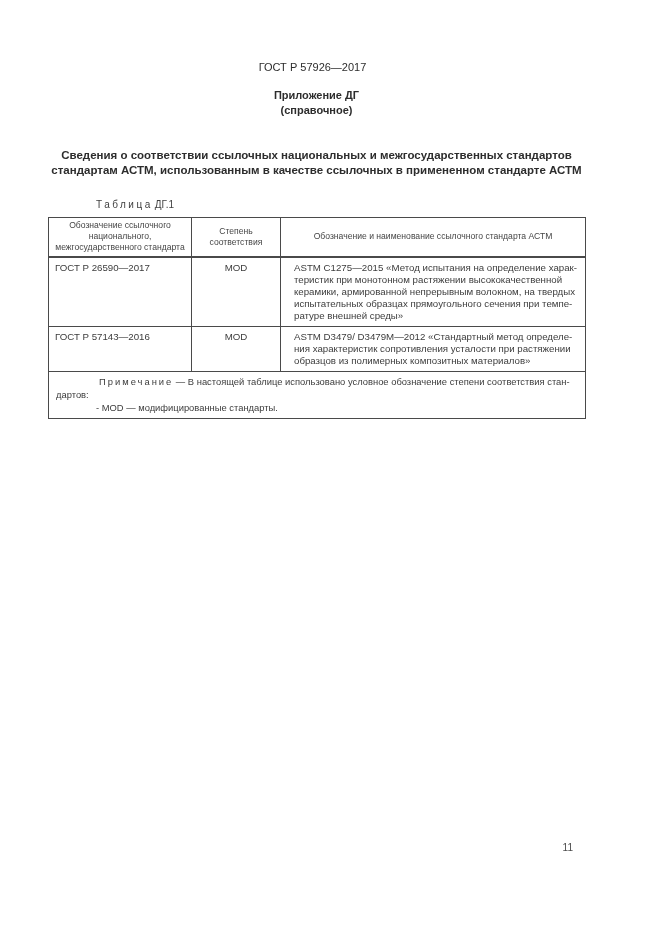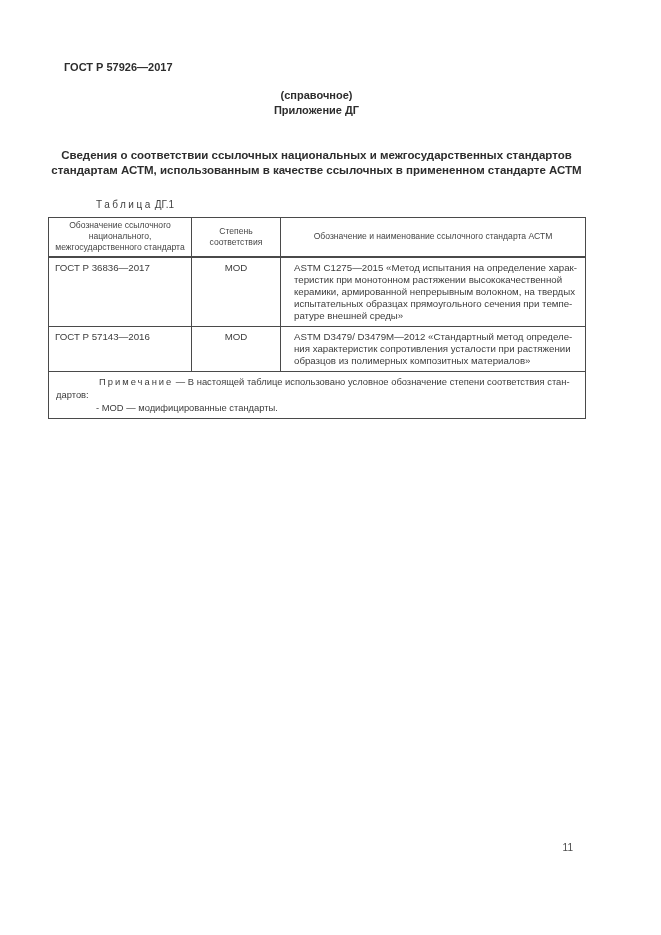--- a/index.html
+++ b/index.html
@@ -17,26 +17,26 @@
   }
   .page {
     position: absolute;
     inset: 0;
     background: #ffffff;
   }
 
   .doc-number {
     position: absolute;
     top: 60px;
-    left: 64px;
+    left: 44px;
     width: 537px;
-    text-align: left;
+    text-align: center;
     font-size: 11px;
     line-height: 14px;
-    font-weight: bold;
+    font-weight: normal;
     color: #2d2d2d;
   }
 
   .appendix {
     position: absolute;
     top: 88px;
     left: 48px;
     width: 537px;
     text-align: center;
     font-weight: bold;
@@ -154,22 +154,22 @@
   }
 </style>
 </head>
 <body>
 
 <div class="page">
 
   <div class="doc-number">ГОСТ Р 57926—2017</div>
 
   <div class="appendix">
+    <div>Приложение ДГ</div>
     <div>(справочное)</div>
-    <div>Приложение ДГ</div>
   </div>
 
   <div class="doc-heading">Сведения о соответствии ссылочных национальных и межгосударственных стандартов
 стандартам АСТМ, использованным в качестве ссылочных в примененном стандарте АСТМ</div>
 
   <div class="table-caption">
     <span class="spaced">Таблица</span><span class="caption-num">ДГ.1</span>
   </div>
 
   <table class="std-table">
@@ -183,21 +183,21 @@
         <th>Обозначение ссылочного
 национального,
 межгосударственного стандарта</th>
         <th>Степень
 соответствия</th>
         <th>Обозначение и наименование ссылочного стандарта АСТМ</th>
       </tr>
     </thead>
     <tbody>
       <tr class="row-1">
-        <td>ГОСТ Р 36836—2017</td>
+        <td>ГОСТ Р 26590—2017</td>
         <td class="cell-degree">MOD</td>
         <td class="cell-astm">ASTM C1275—2015 «Метод испытания на определение харак-
 теристик при монотонном растяжении высококачественной
 керамики, армированной непрерывным волокном, на твердых
 испытательных образцах прямоугольного сечения при темпе-
 ратуре внешней среды»</td>
       </tr>
       <tr class="row-2">
         <td>ГОСТ Р 57143—2016</td>
         <td class="cell-degree">MOD</td>

